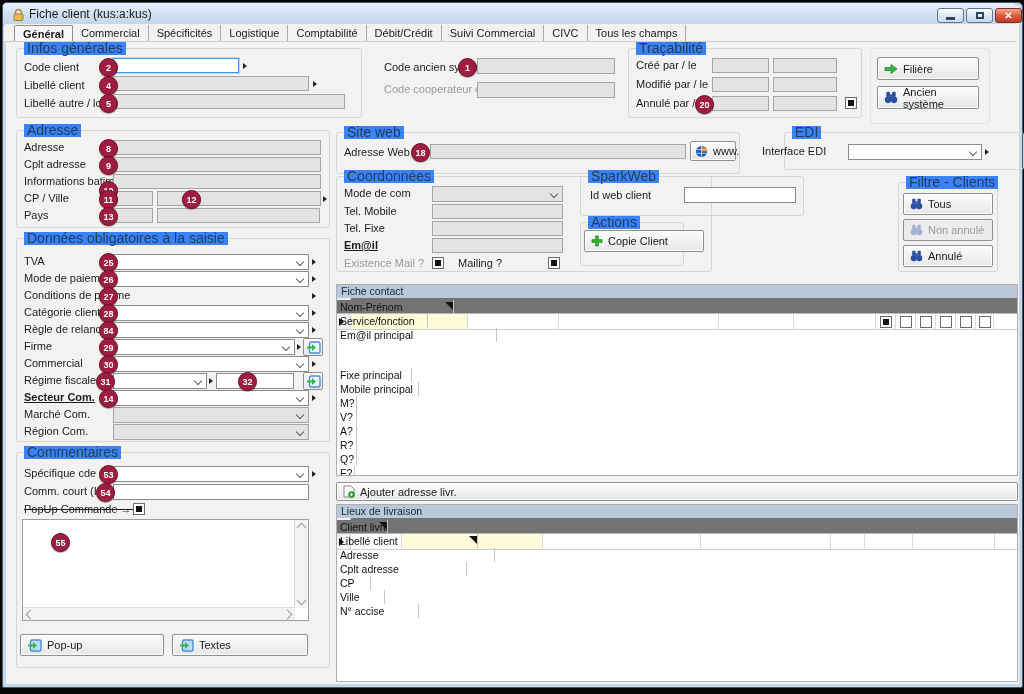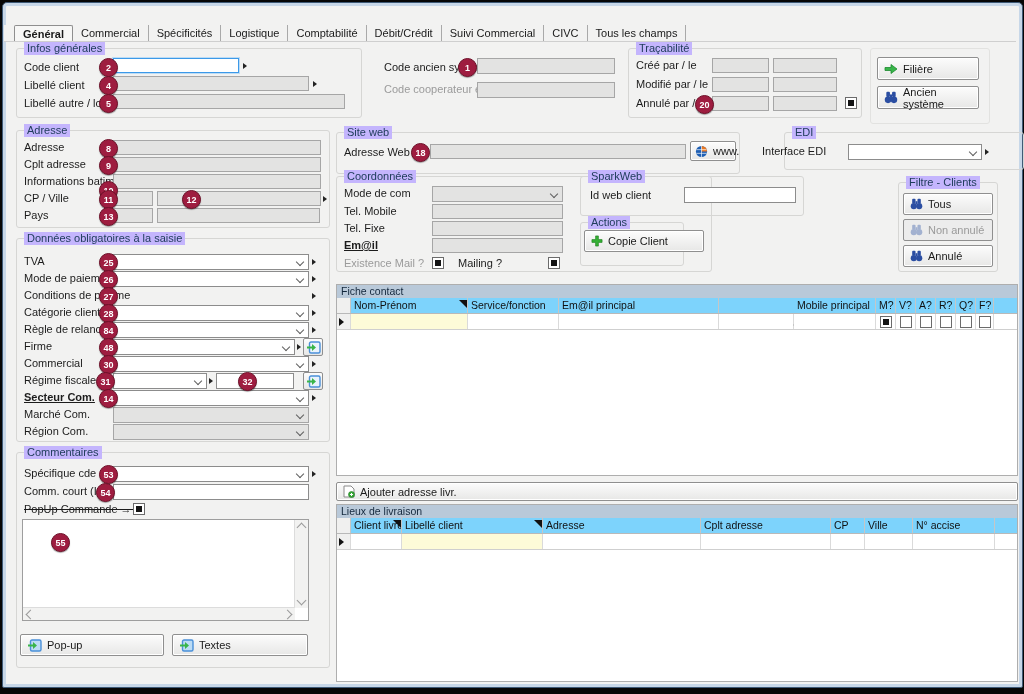--- a/index.html
+++ b/index.html
@@ -6,41 +6,41 @@
   #screen{position:relative;width:1024px;height:694px;background:#060606;font-family:"Liberation Sans",sans-serif;overflow:hidden;}
   .window{position:absolute;left:2px;top:2px;width:1019px;height:684px;background:#f2f2f1;border:1px solid #3f5a77;border-radius:5px 5px 2px 2px;box-shadow:inset 0 0 0 3px #c7d7e8;}
   .titlebar{position:absolute;left:3px;top:3px;width:1013px;height:21px;background:linear-gradient(#eaf2fb,#cfe0f1 55%,#c2d6ea);border-radius:4px 4px 0 0;}
   .title-text{position:absolute;left:26px;top:4px;font-size:12px;color:#1a1a1a;}
   .winbtn{position:absolute;top:5px;width:27px;height:15px;border:1px solid #5a7693;border-radius:3px;background:linear-gradient(#fdfefe,#dbe7f2 50%,#c8d9ea);display:flex;align-items:center;justify-content:center;box-sizing:border-box;}
   .winbtn.close{background:linear-gradient(#f4a793,#d95f43 50%,#c03a22);border-color:#7e2d1c;color:#fff;font-weight:bold;font-size:10px;}
   .tabsbar{position:absolute;left:4px;top:25px;width:1012px;height:17px;background:#f2f2f1;border-bottom:1px solid #cfcfcf;display:flex;align-items:stretch;padding-left:10px;box-sizing:border-box;}
   .tab{font-size:11px;color:#1a1a1a;padding:2px 8px 0 8px;border-right:1px solid #a9a9a9;white-space:nowrap;text-align:right;}
   .tab.active{border:1px solid #8f8f8f;border-bottom:none;background:#f7f7f6;border-radius:2px 2px 0 0;font-weight:bold;}
   .grp{position:absolute;border:1px solid #d6d6d4;border-radius:3px;box-sizing:border-box;}
-  .cap{position:absolute;top:-7px;left:7px;background:#c4b5fd;padding:0 3px;font-size:11px;color:#203d5c;white-space:nowrap;line-height:13px;}
+  .cap{position:absolute;top:-7px;left:7px;background:#3b82f6;padding:0 3px;font-size:14px;color:#203d5c;white-space:nowrap;line-height:13px;}
   .lbl{position:absolute;font-size:11px;color:#1c1c1c;white-space:nowrap;line-height:15px;}
   .lbl.dis{color:#9b9b9b;}
   .lbl.bu{font-weight:bold;text-decoration:underline;}
   .lbl.strike{text-decoration:line-through;}
   .fld{position:absolute;box-sizing:border-box;height:15px;background:#e3e3e2;border:1px solid #a6a6a6;}
   .fld.white{background:#fff;border-color:#8c8c8c;}
   .fld.focus{background:#fff;border:1px solid #3c99e8;box-shadow:0 0 0 1px #bcdcf5;}
   .dd{position:absolute;box-sizing:border-box;height:16px;background:#fff;border:1px solid #8c8c8c;font-size:11px;color:#2a2a2a;padding:1px 16px 0 3px;overflow:hidden;white-space:nowrap;}
   .dd.gray{background:#e3e3e2;border-color:#a6a6a6;}
   .dd::after{content:'';position:absolute;right:5px;top:4px;width:5px;height:5px;border-right:1.6px solid #5f5f5f;border-bottom:1.6px solid #5f5f5f;transform:rotate(45deg);}
   .mark{position:absolute;width:0;height:0;border-left:4px solid #222;border-top:3px solid transparent;border-bottom:3px solid transparent;}
   .badge{position:absolute;width:17px;height:17px;border-radius:50%;background:#9e1d40;border:1px solid #6f1029;color:#fff;font-size:9px;font-weight:bold;display:flex;align-items:center;justify-content:center;z-index:6;box-shadow:0 1px 1px rgba(0,0,0,.35);}
   .btn{position:absolute;box-sizing:border-box;display:flex;align-items:center;gap:5px;border:1px solid #8f8f8f;border-radius:2px;background:linear-gradient(#fcfcfc,#e7e7e6);font-size:11px;color:#1a1a1a;padding:0 6px;box-shadow:inset 0 0 0 1px #fff;}
   .btn.dis{color:#9a9a9a;background:#ececec;box-shadow:none;}
   .iconbtn{position:absolute;box-sizing:border-box;border:1px solid #8f8f8f;border-radius:2px;background:linear-gradient(#fcfcfc,#e7e7e6);display:flex;align-items:center;justify-content:center;}
   .cb{position:absolute;width:12px;height:12px;box-sizing:border-box;border:1px solid #6b6b6b;background:#fff;}
   .cb.f::after{content:'';display:block;width:6px;height:6px;background:#141414;margin:2px;}
   .tbl{position:absolute;box-sizing:border-box;border:1px solid #aeaeae;background:#fff;overflow:hidden;}
   .tblcap{height:13px;background:#b9c9d9;font-size:10.5px;color:#13273c;padding:0 4px;line-height:13px;}
-  .thead{display:flex;height:15px;background:#7dd3fc;border-bottom:1px solid #b9b9b9;}
+  .thead{display:flex;height:15px;background:#737373;border-bottom:1px solid #b9b9b9;flex-direction:column;}
   .th{flex:none;box-sizing:border-box;border-right:1px solid #c6c6c6;font-size:10.5px;color:#111;padding:1px 3px;position:relative;overflow:hidden;white-space:nowrap;}
   .tr{display:flex;height:15px;border-bottom:1px solid #cfcfcf;}
   .td{flex:none;box-sizing:border-box;border-right:1px solid #dadada;background:#fff;display:flex;align-items:center;justify-content:center;overflow:hidden;}
   .td.cream{background:#fdfbd8;}
   .td.sel,.th.sel{background:#f0f0ef;justify-content:flex-start;padding-left:2px;}
   .rowtri{width:0;height:0;border-left:5px solid #111;border-top:4px solid transparent;border-bottom:4px solid transparent;}
   .sorttri{position:absolute;right:0;top:2px;width:0;height:0;border-top:8px solid #111;border-left:8px solid transparent;}
   .tcb{width:12px;height:12px;box-sizing:border-box;border:1px solid #6b6b6b;background:#fff;}
   .tcb.f{position:relative;}
   .tcb.f::after{content:'';position:absolute;left:2px;top:2px;width:6px;height:6px;background:#141414;}
@@ -52,20 +52,38 @@
   .sarr.up{transform:rotate(-135deg);} .sarr.down{transform:rotate(45deg);}
   .sarr.left{transform:rotate(135deg);} .sarr.right{transform:rotate(-45deg);}
   svg{display:block;}
 </style>
 </head>
 <body>
 
 <div id="screen">
   <div class="window"></div>
 
+  <div class="titlebar">
+    <span style="position:absolute;left:9px;top:5px;">
+      <svg width="13" height="14" viewBox="0 0 12 14">
+          <path d="M3 6V4.5a3 3 0 0 1 6 0V6" fill="none" stroke="#c08a3e" stroke-width="1.6"></path>
+          <rect x="1.5" y="6" width="9" height="6.5" rx="1" fill="#f0b43f" stroke="#a97f35"></rect>
+        </svg>
+    </span>
+    <span class="title-text">Fiche client (kus:a:kus)</span>
+    <span class="winbtn" style="left:934px;">
+        <span style="width:9px;height:3px;background:#2d465e;margin-top:5px;"></span>
+      </span>
+    <span class="winbtn" style="left:963px;">
+        <span style="width:8px;height:7px;border:2px solid #2d465e;box-sizing:border-box;"></span>
+      </span>
+    <span class="winbtn close" style="left:992px;">
+        <span>✕</span>
+      </span>
+  </div>
 
   <div class="tabsbar">
     <span class="tab active">Général</span>
     <span class="tab">Commercial</span>
     <span class="tab">Spécificités</span>
     <span class="tab">Logistique</span>
     <span class="tab">Comptabilité</span>
     <span class="tab">Débit/Crédit</span>
     <span class="tab">Suivi Commercial</span>
     <span class="tab">CIVC</span>
@@ -267,21 +285,21 @@
   <span class="mark" style="left:312px;top:293px;"></span>
   <span class="lbl" style="left:24px;top:305px;">Catégorie client</span>
   <span class="badge" style="left:99px;top:304px;">28</span>
   <div class="dd" style="left:113px;top:305px;width:196px;"></div>
   <span class="mark" style="left:312px;top:310px;"></span>
   <span class="lbl" style="left:24px;top:322px;">Règle de relance</span>
   <span class="badge" style="left:99px;top:321px;">84</span>
   <div class="dd" style="left:113px;top:322px;width:196px;"></div>
   <span class="mark" style="left:312px;top:327px;"></span>
   <span class="lbl" style="left:24px;top:339px;">Firme</span>
-  <span class="badge" style="left:99px;top:338px;">48</span>
+  <span class="badge" style="left:99px;top:338px;">29</span>
   <div class="dd" style="left:113px;top:339px;width:182px;"></div>
   <span class="mark" style="left:297px;top:344px;"></span>
   <div class="iconbtn" style="left:303px;top:338px;width:20px;height:18px;">
     <svg width="15" height="13" viewBox="0 0 15 13">
         <rect x="3.5" y="1" width="10.5" height="11" rx="1.5" fill="#eaf3fc" stroke="#4a90d9" stroke-width="1.4"></rect>
         <path d="M1 5.5h5V3l4 3.5-4 3.5V7.5H1z" fill="#39b54a"></path>
       </svg>
   </div>
   <span class="lbl" style="left:24px;top:356px;">Commercial</span>
   <span class="badge" style="left:99px;top:355px;">30</span>

